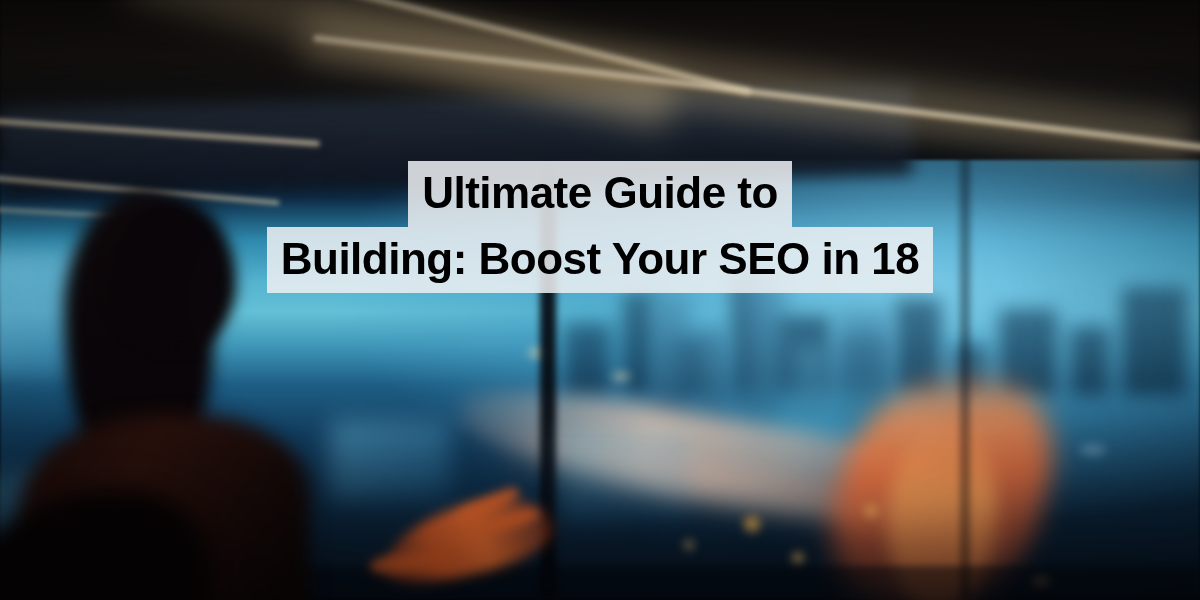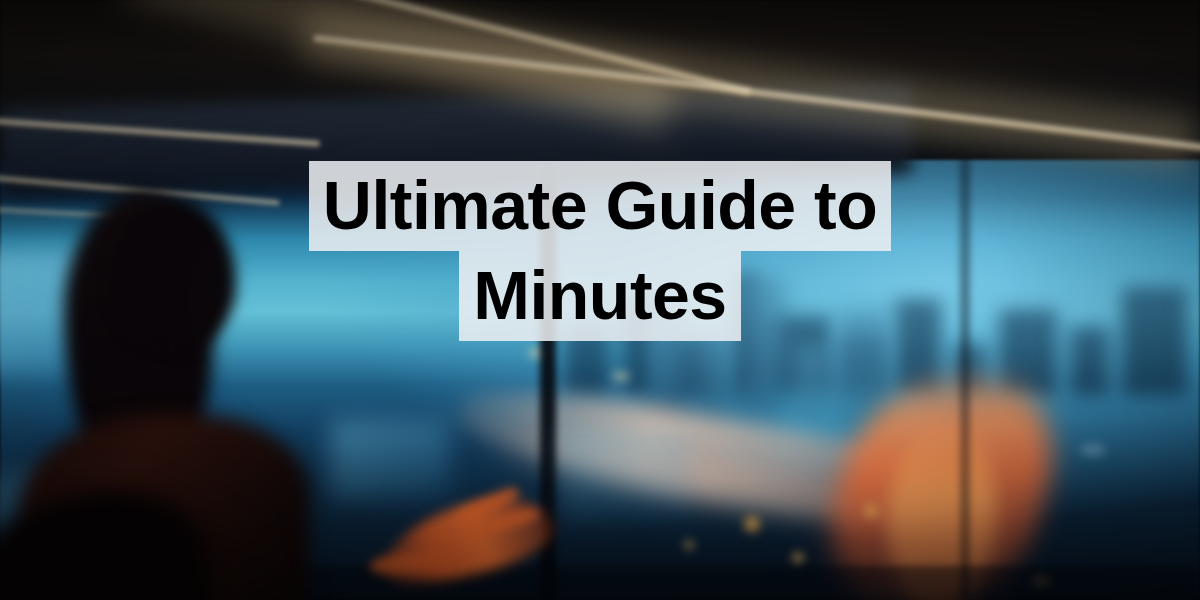--- a/index.html
+++ b/index.html
@@ -281,21 +281,21 @@
   .headline .line {
     display: block;
     line-height: 1.0;
   }
   .headline .line > span {
     display: inline-block;
     background: rgba(238,240,242,.86);
     color: #000000;
     font-family: "Liberation Sans", sans-serif;
     font-weight: 700;
-    font-size: 68px;
+    font-size: 44px;
     letter-spacing: -0.5px;
     padding: 10px 14px 12px 14px;
     white-space: nowrap;
   }
   .headline .line.l1 { margin-bottom: 0px; }
   .headline .line.l2 { margin-bottom: 0px; }
   .headline .line.l3 { margin-bottom: 16px; }
 </style>
 </head>
 <body>
@@ -377,16 +377,16 @@
       <div class="finger" style="left:452px; top:498px; width:70px; height:16px; transform:rotate(-26deg);"></div>
       <div class="finger" style="left:462px; top:516px; width:78px; height:15px; transform:rotate(-16deg);"></div>
       <div class="finger" style="left:370px; top:552px; width:90px; height:20px; transform:rotate(-6deg); background:rgba(200,85,35,.8);"></div>
 
     </div>
     <div class="vignette"></div>
   </div>
 
   <div class="headline">
     <span class="line l1"><span>Ultimate Guide to</span></span>
-    <span class="line l4"><span>Minutes</span></span>
+    <span class="line l3"><span>Building: Boost Your SEO in 18</span></span>
   </div>
 
 </div>
 
 </body></html>

